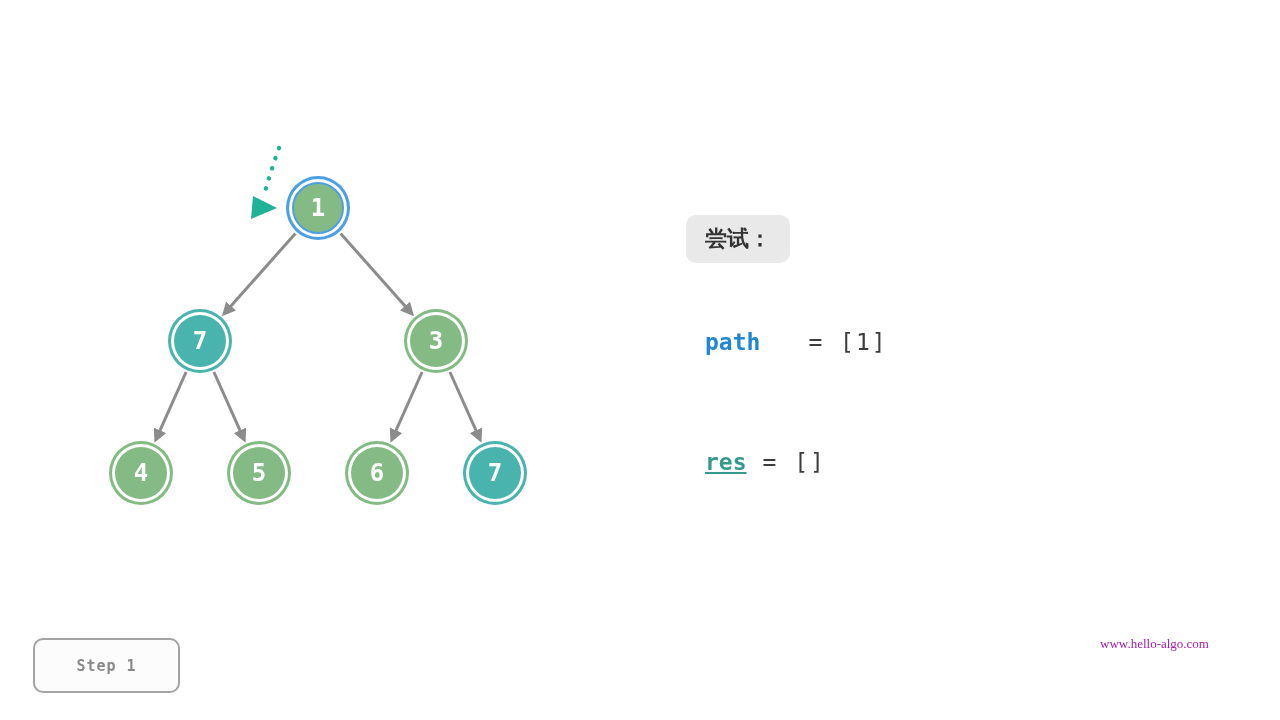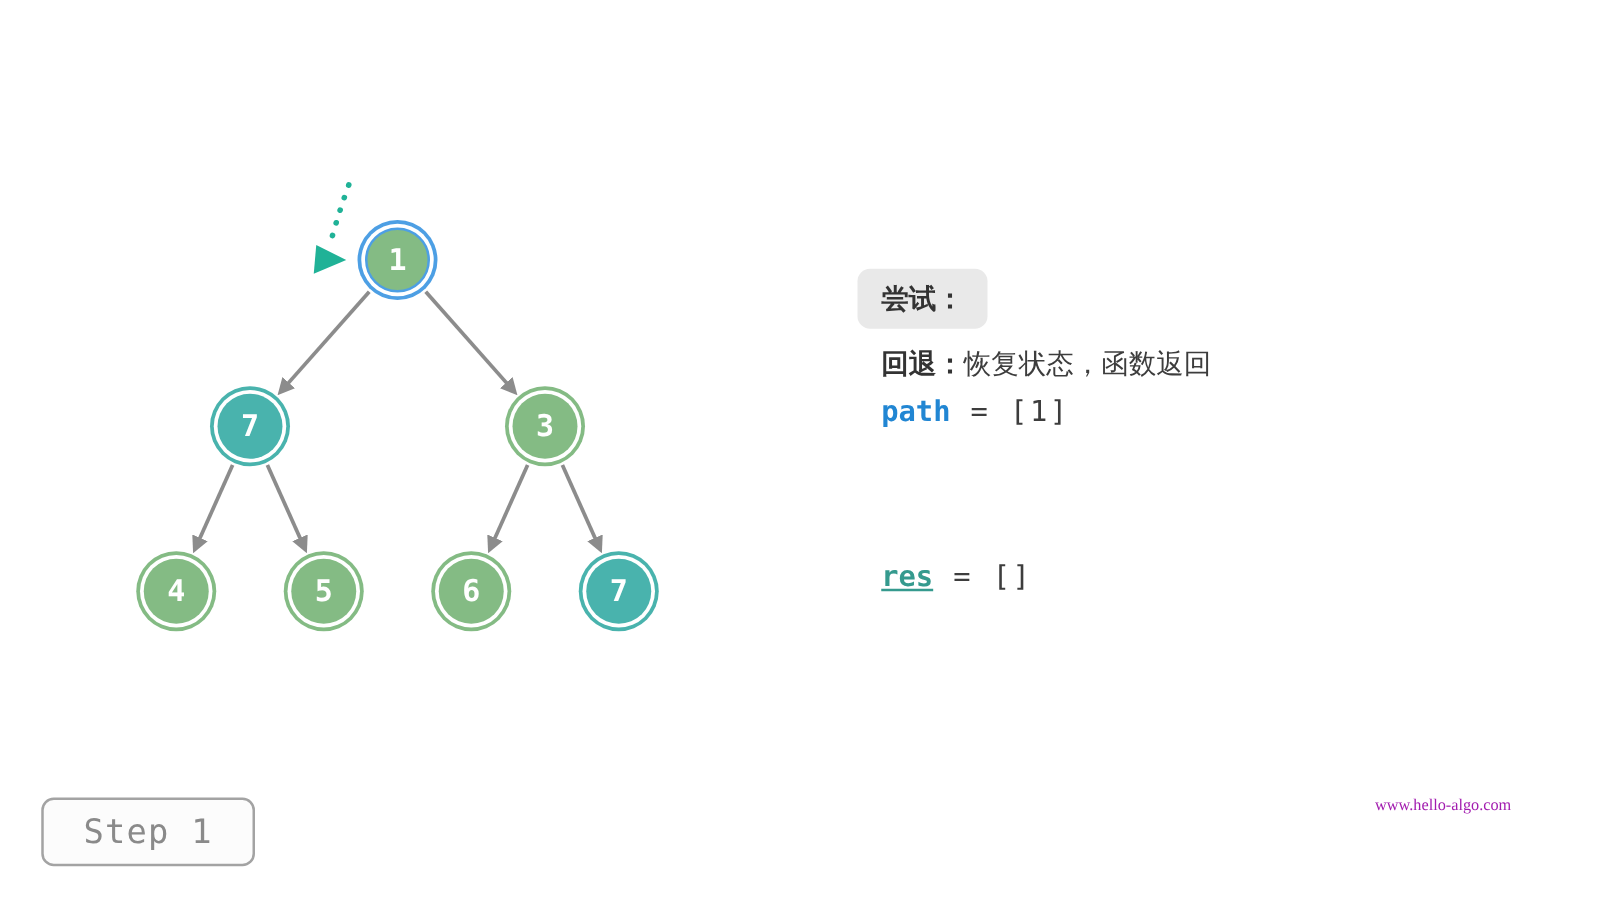--- a/index.html
+++ b/index.html
@@ -33,32 +33,32 @@
   .ann b{font-weight:700;color:#333333;}
   .try-pill{
     left:686px;top:215px;height:48px;padding:0 19px;border-radius:10px;
     background:#e9e9e9;display:flex;align-items:center;
   }
   .back-line{left:705px;top:276px;}
   .code-line{
     position:absolute;font-family:"DejaVu Sans Mono",monospace;font-size:23px;
     color:#3d3d3d;display:flex;align-items:baseline;white-space:nowrap;
   }
-  .code-path{left:705px;top:317px;}
+  .code-path{left:705px;top:329px;gap:32px;}
   .code-res{left:705px;top:449px;}
   .code-name{font-weight:bold;}
   .code-path .code-name{color:#2186D3;}
   .code-res .code-name{color:#359A8E;text-decoration:underline;}
   .code-rest{margin-left:16px;letter-spacing:2px;}
   
   .step-badge{
-    position:absolute;left:33px;top:638px;width:171px;height:55px;
+    position:absolute;left:33px;top:638px;width:147px;height:55px;
     border:2px solid #A3A3A3;border-radius:10px;background:#FCFCFC;
     box-sizing:border-box;display:flex;align-items:center;justify-content:center;
-    font-family:"DejaVu Sans Mono",monospace;font-weight:normal;font-size:27px;
+    font-family:"DejaVu Sans Mono",monospace;font-weight:bold;font-size:15px;
     color:#8A8A8A;letter-spacing:1px;
   }
   
   .watermark{
     position:absolute;right:71px;top:636px;
     font-family:Liberation Serif, serif;font-size:13px;color:#a21caf;
   }
 </style>
 </head>
 <body>
@@ -87,23 +87,20 @@
   <div class="node teal n7l">7</div>
   <div class="node green n3">3</div>
   <div class="node green n4">4</div>
   <div class="node green n5">5</div>
   <div class="node green n6">6</div>
   <div class="node teal n7r">7</div>
 
   <div class="ann try-pill">
     <b>尝试：</b>
   </div>
-  <div class="ann back-line">
-    <b>回退：</b><span>恢复状态，函数返回</span>
-  </div>
   <div class="code-line code-path">
     <span class="code-name">path</span>
     <span class="code-rest">= [1]</span>
   </div>
   <div class="code-line code-res">
     <span class="code-name">res</span>
     <span class="code-rest">= []</span>
   </div>
 
   <div class="step-badge">Step 1</div>

